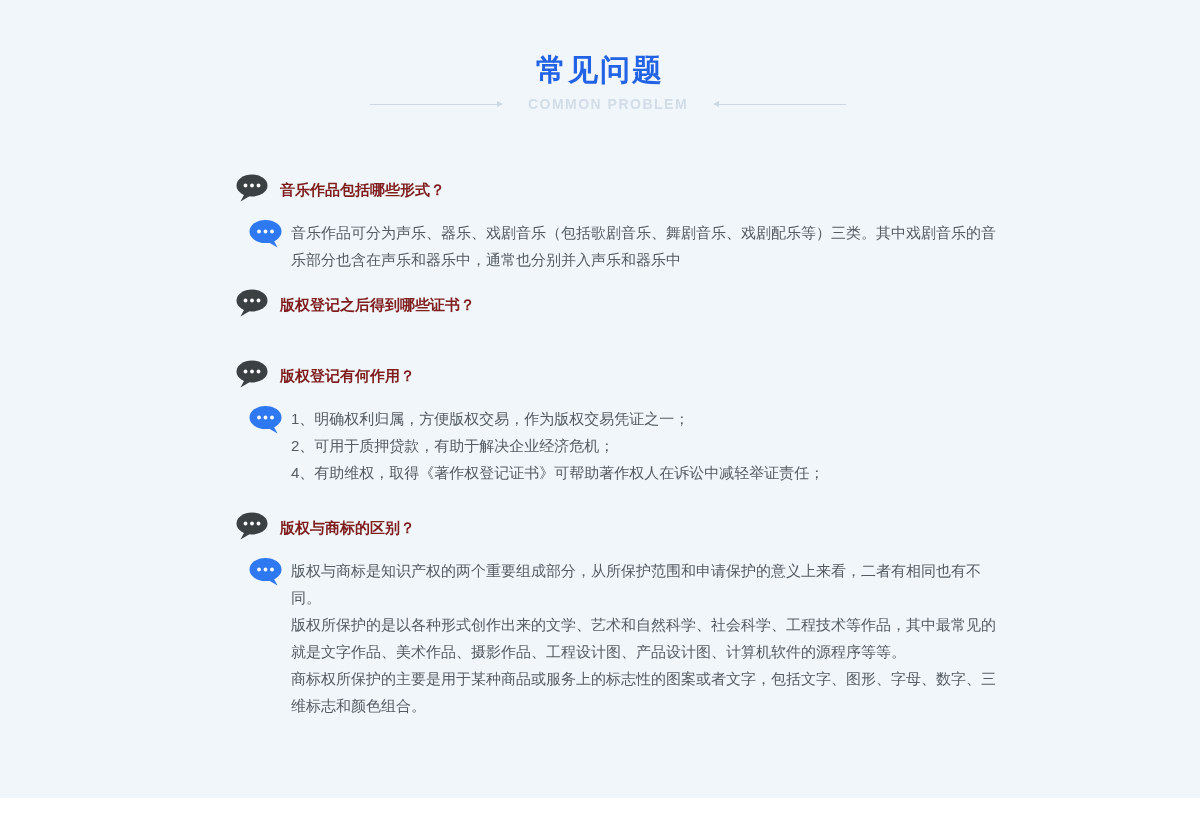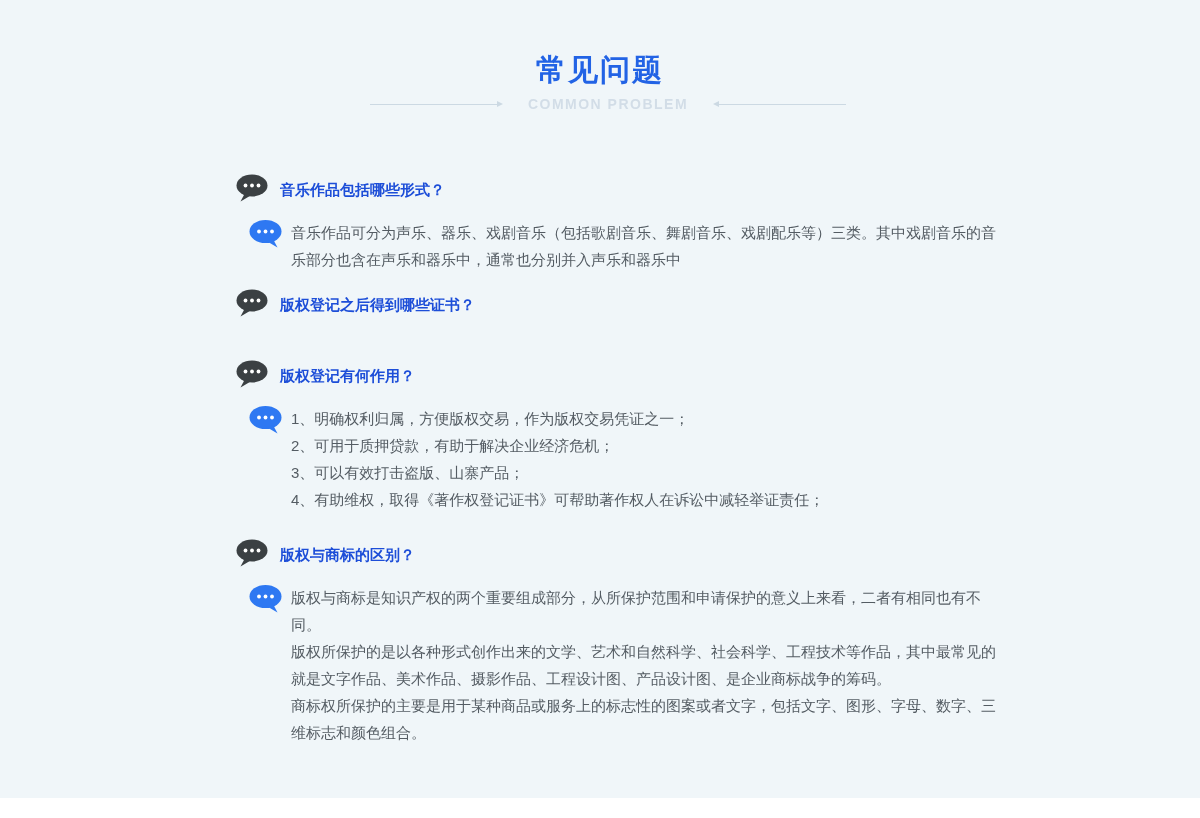--- a/index.html
+++ b/index.html
@@ -67,21 +67,21 @@
   .qa-item:nth-of-type(4) { margin-top: 26px; }
   .q-row {
     display: flex;
     align-items: center;
     gap: 12px;
   }
   .q-text {
     margin: 0;
     font-size: 15px;
     font-weight: bold;
-    color: #1d4ed8;
+    color: #7f1d1d;
   }
   .a-row {
     display: flex;
     align-items: flex-start;
     gap: 9px;
     padding-left: 13px;
     margin-top: 13px;
   }
   .bubble-icon { flex: 0 0 auto; display: inline-block; }
   .a-icon { margin-top: 1px; }
@@ -172,21 +172,20 @@
             <ellipse cx="16.5" cy="11.5" rx="16" ry="11.5" fill="#2e78f2"></ellipse>
             <path d="M24 19 L28.5 27.5 L17.5 21 Z" fill="#2e78f2"></path>
             <circle cx="10" cy="11.5" r="1.9" fill="#ffffff"></circle>
             <circle cx="16.5" cy="11.5" r="1.9" fill="#ffffff"></circle>
             <circle cx="23" cy="11.5" r="1.9" fill="#ffffff"></circle>
           </svg>
         </span>
         <div class="a-text">
           <p>1、明确权利归属，方便版权交易，作为版权交易凭证之一；</p>
           <p>2、可用于质押贷款，有助于解决企业经济危机；</p>
-          <p>3、可以有效打击盗版、山寨产品；</p>
           <p>4、有助维权，取得《著作权登记证书》可帮助著作权人在诉讼中减轻举证责任；</p>
         </div>
       </div>
     </section>
 
     <section class="qa-item">
       <div class="q-row">
         <span class="bubble-icon q-icon">
           <svg width="32" height="28" viewBox="0 0 32 28">
             <ellipse cx="16" cy="11.5" rx="15.5" ry="11" fill="#3b4043"></ellipse>
@@ -203,21 +202,21 @@
           <svg width="33" height="28" viewBox="0 0 33 28">
             <ellipse cx="16.5" cy="11.5" rx="16" ry="11.5" fill="#2e78f2"></ellipse>
             <path d="M24 19 L28.5 27.5 L17.5 21 Z" fill="#2e78f2"></path>
             <circle cx="10" cy="11.5" r="1.9" fill="#ffffff"></circle>
             <circle cx="16.5" cy="11.5" r="1.9" fill="#ffffff"></circle>
             <circle cx="23" cy="11.5" r="1.9" fill="#ffffff"></circle>
           </svg>
         </span>
         <div class="a-text">
           <p>版权与商标是知识产权的两个重要组成部分，从所保护范围和申请保护的意义上来看，二者有相同也有不同。</p>
-          <p>版权所保护的是以各种形式创作出来的文学、艺术和自然科学、社会科学、工程技术等作品，其中最常见的就是文字作品、美术作品、摄影作品、工程设计图、产品设计图、是企业商标战争的筹码。</p>
+          <p>版权所保护的是以各种形式创作出来的文学、艺术和自然科学、社会科学、工程技术等作品，其中最常见的就是文字作品、美术作品、摄影作品、工程设计图、产品设计图、计算机软件的源程序等等。</p>
           <p>商标权所保护的主要是用于某种商品或服务上的标志性的图案或者文字，包括文字、图形、字母、数字、三维标志和颜色组合。</p>
 
         </div>
       </div>
     </section>
 
   </main>
 </div>
 
 </body></html>

